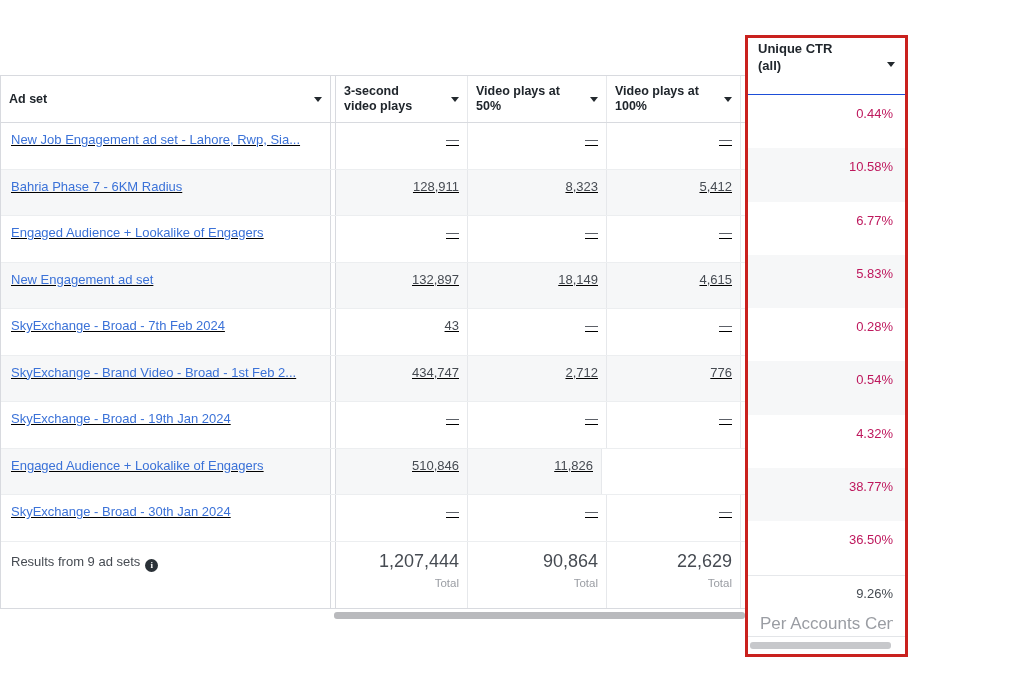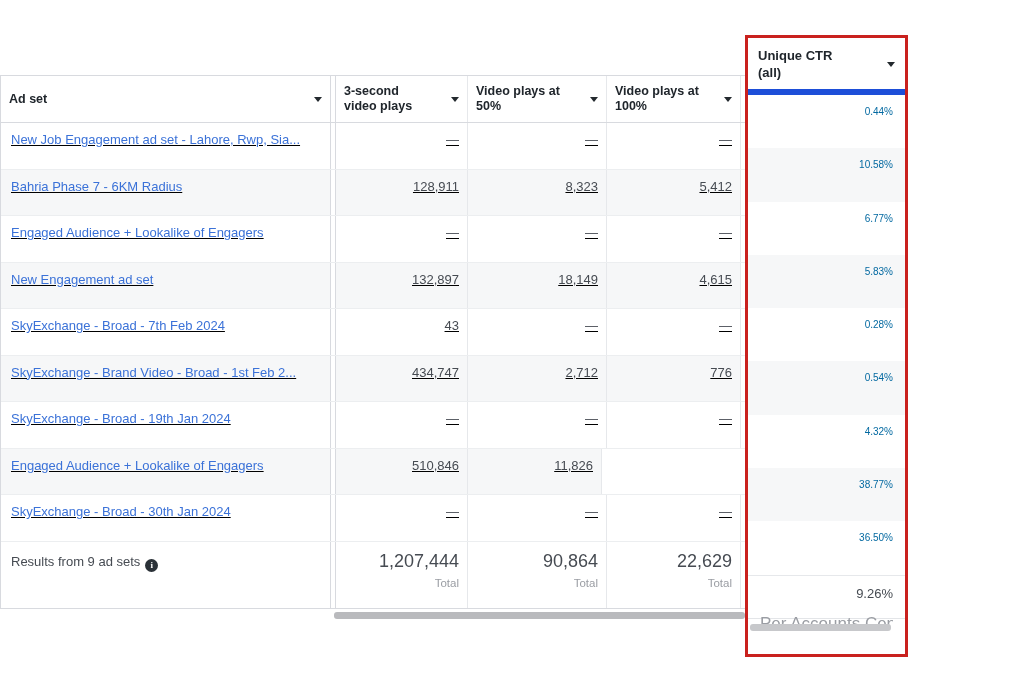--- a/index.html
+++ b/index.html
@@ -57,36 +57,36 @@
     background:#b9babd;border-radius:3px;
   }
 
   
   .float-col{
     position:absolute;left:745px;top:35px;width:163px;height:622px;
     border:3px solid #c9211e;background:#fff;box-sizing:border-box;
     z-index:5;display:flex;flex-direction:column;
   }
   .fc-header{
-    height:57px;flex:0 0 auto;border-bottom:6px solid #1d4ed8;position:relative;
-    padding:9px 10px 0;font-weight:700;font-size:13px;color:#20262c;line-height:17px;
+    height:57px;flex:0 0 auto;border-bottom:1px solid #1d4ed8;position:relative;
+    padding:2px 10px 0;font-weight:700;font-size:13px;color:#20262c;line-height:17px;
     box-sizing:border-box;
   }
   .fc-caret{
     position:absolute;right:10px;top:24px;width:0;height:0;
     border-left:4.5px solid transparent;border-right:4.5px solid transparent;
     border-top:5.5px solid #23292e;
   }
   .fc-row{
     height:53.3px;flex:0 0 auto;padding:11px 12px 0;text-align:right;
-    font-size:10px;color:#0369a1;box-sizing:border-box;
+    font-size:13px;color:#be185d;box-sizing:border-box;
   }
   .fc-row.striped{background:#f6f7f8;}
   .fc-total{
-    flex:0 0 auto;height:44px;border-top:1px solid #e6e8eb;border-bottom:1px solid #e3e5e8;
+    flex:0 0 auto;height:62px;border-top:1px solid #e6e8eb;border-bottom:1px solid #e3e5e8;
     padding:10px 12px 0;text-align:right;box-sizing:border-box;
   }
   .fc-total-val{font-size:13px;color:#464b52;}
   .fc-total-sub{font-size:17px;color:#9a9da3;margin-top:13px;white-space:nowrap;overflow:hidden;}
   .fc-scroll{
     height:7px;flex:0 0 auto;background:#c7c8cb;border-radius:3px;
     margin:5px 14px 0 2px;
   }
 </style>
 </head>

